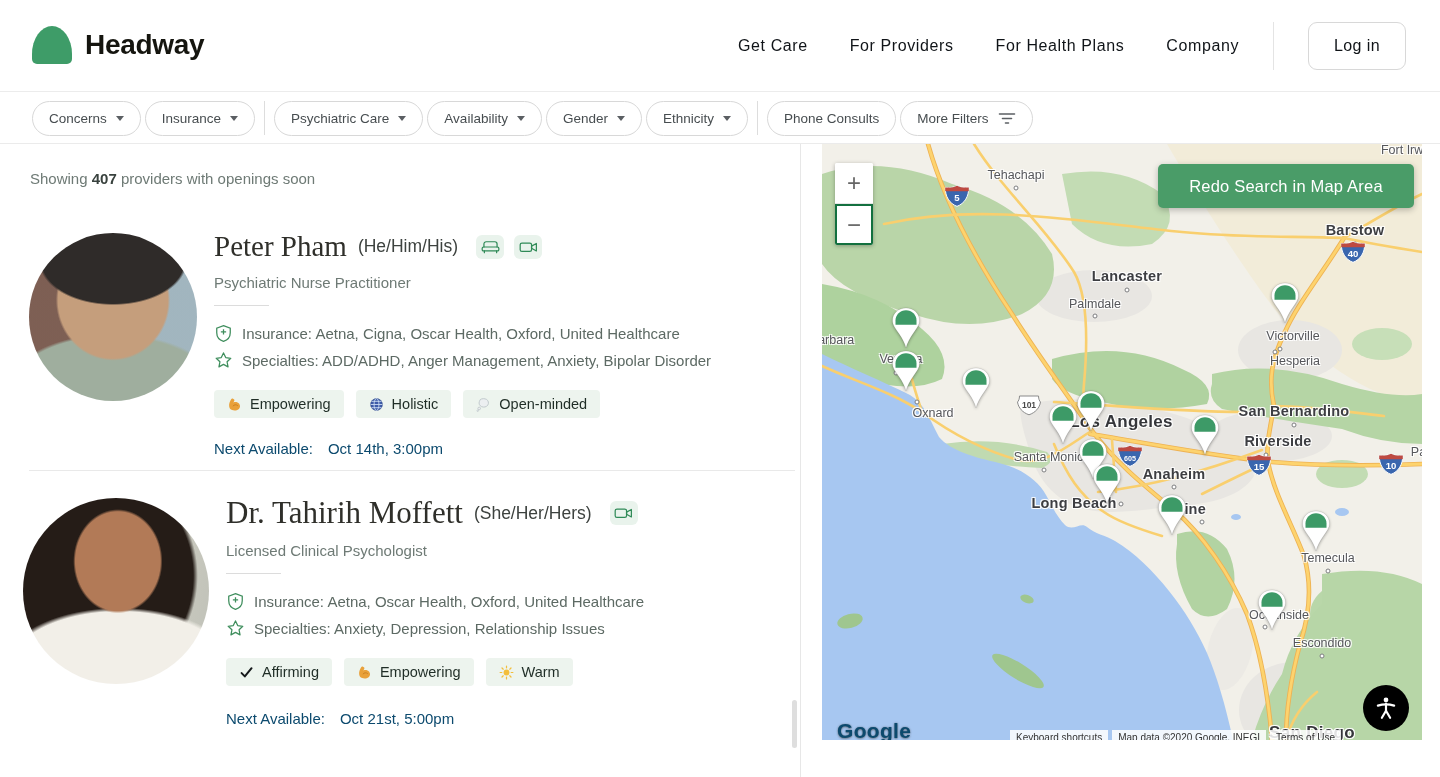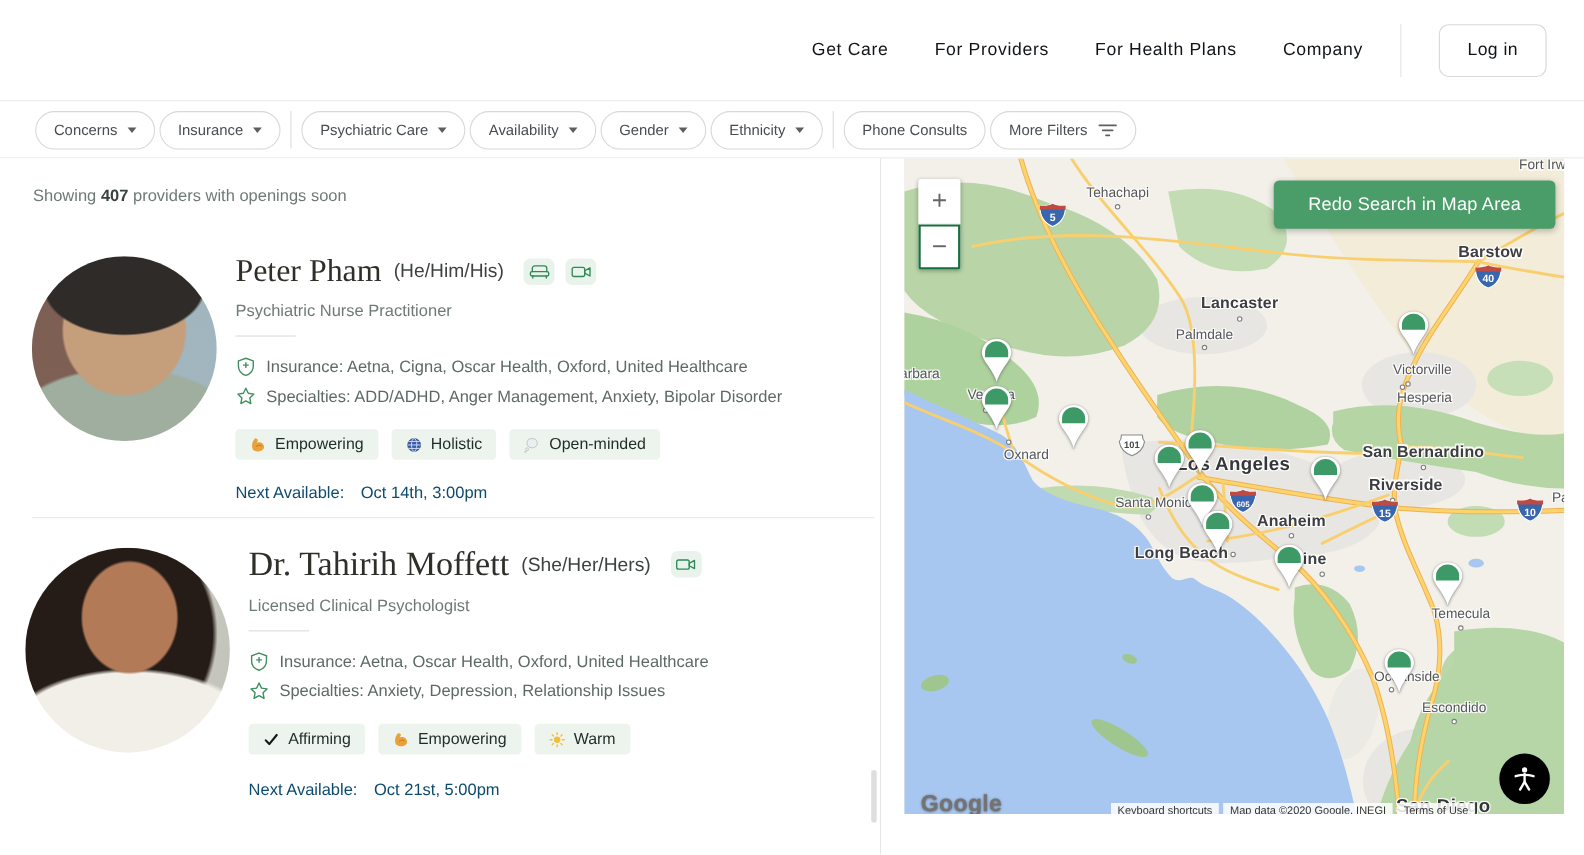--- a/index.html
+++ b/index.html
@@ -90,32 +90,36 @@
   .shield{position:absolute;transform:translate(-50%,-50%);}
   .pins{position:absolute;left:0;top:0;}
   .pin{filter:drop-shadow(0 1px 1.5px rgba(0,0,0,.35));cursor:pointer;}
   .pin-dome{fill:var(--pin-green);}
 
   .zoom-ctl{position:absolute;left:13px;top:19px;width:38px;background:#fff;border-radius:2px;box-shadow:0 1px 4px rgba(0,0,0,.3);}
   .zoom-btn{width:38px;height:41px;display:flex;align-items:center;justify-content:center;font-size:24px;color:#666;cursor:pointer;background:#fff;border:none;font-family:inherit;}
   .zoom-in{border-bottom:1px solid #e6e6e6;border-radius:2px 2px 0 0;}
   .zoom-out{border:2px solid #13703F;border-radius:0 0 2px 2px;}
   .redo-btn{position:absolute;left:336px;top:20px;width:256px;height:44px;background:var(--button-green);border:none;border-radius:5px;color:#fff;font-size:16.5px;letter-spacing:.2px;font-family:inherit;cursor:pointer;box-shadow:0 2px 6px rgba(0,0,0,.25);}
-  .google-logo{position:absolute;left:15px;top:575px;font-size:21px;font-weight:bold;color:#737373;letter-spacing:.3px;
+  .google-logo{position:absolute;left:15px;top:575px;font-size:21px;font-weight:bold;color:#0c4a6e;letter-spacing:.3px;
     text-shadow:0 0 2px rgba(70,70,70,.5),0 1px 2px rgba(70,70,70,.45);}
   .map-attr{position:absolute;left:188px;bottom:-5px;display:flex;gap:4px;text-align:center;}
   .attr-item{background:rgba(255,255,255,.85);font-size:10px;color:#333;padding:2px 6px;white-space:nowrap;}
   .a11y-btn{position:absolute;left:541px;top:541px;width:46px;height:46px;border-radius:50%;background:#000;border:none;display:flex;align-items:center;justify-content:center;cursor:pointer;}
 </style>
 </head>
 <body>
 
 <div id="app">
 
   <div class="header">
+    <div class="logo">
+      <div class="logo-arch"></div>
+      <div class="logo-word">Headway</div>
+    </div>
     <div class="nav">
       <span id="nav-links-slot" style="display:flex;gap:42px;align-items:center;">
           <span class="nav-link">Get Care</span>
           <span class="nav-link">For Providers</span>
           <span class="nav-link">For Health Plans</span>
           <span class="nav-link">Company</span>
         </span>
       <div class="nav-sep"></div>
       <button class="login-btn">Log in</button>
     </div>

